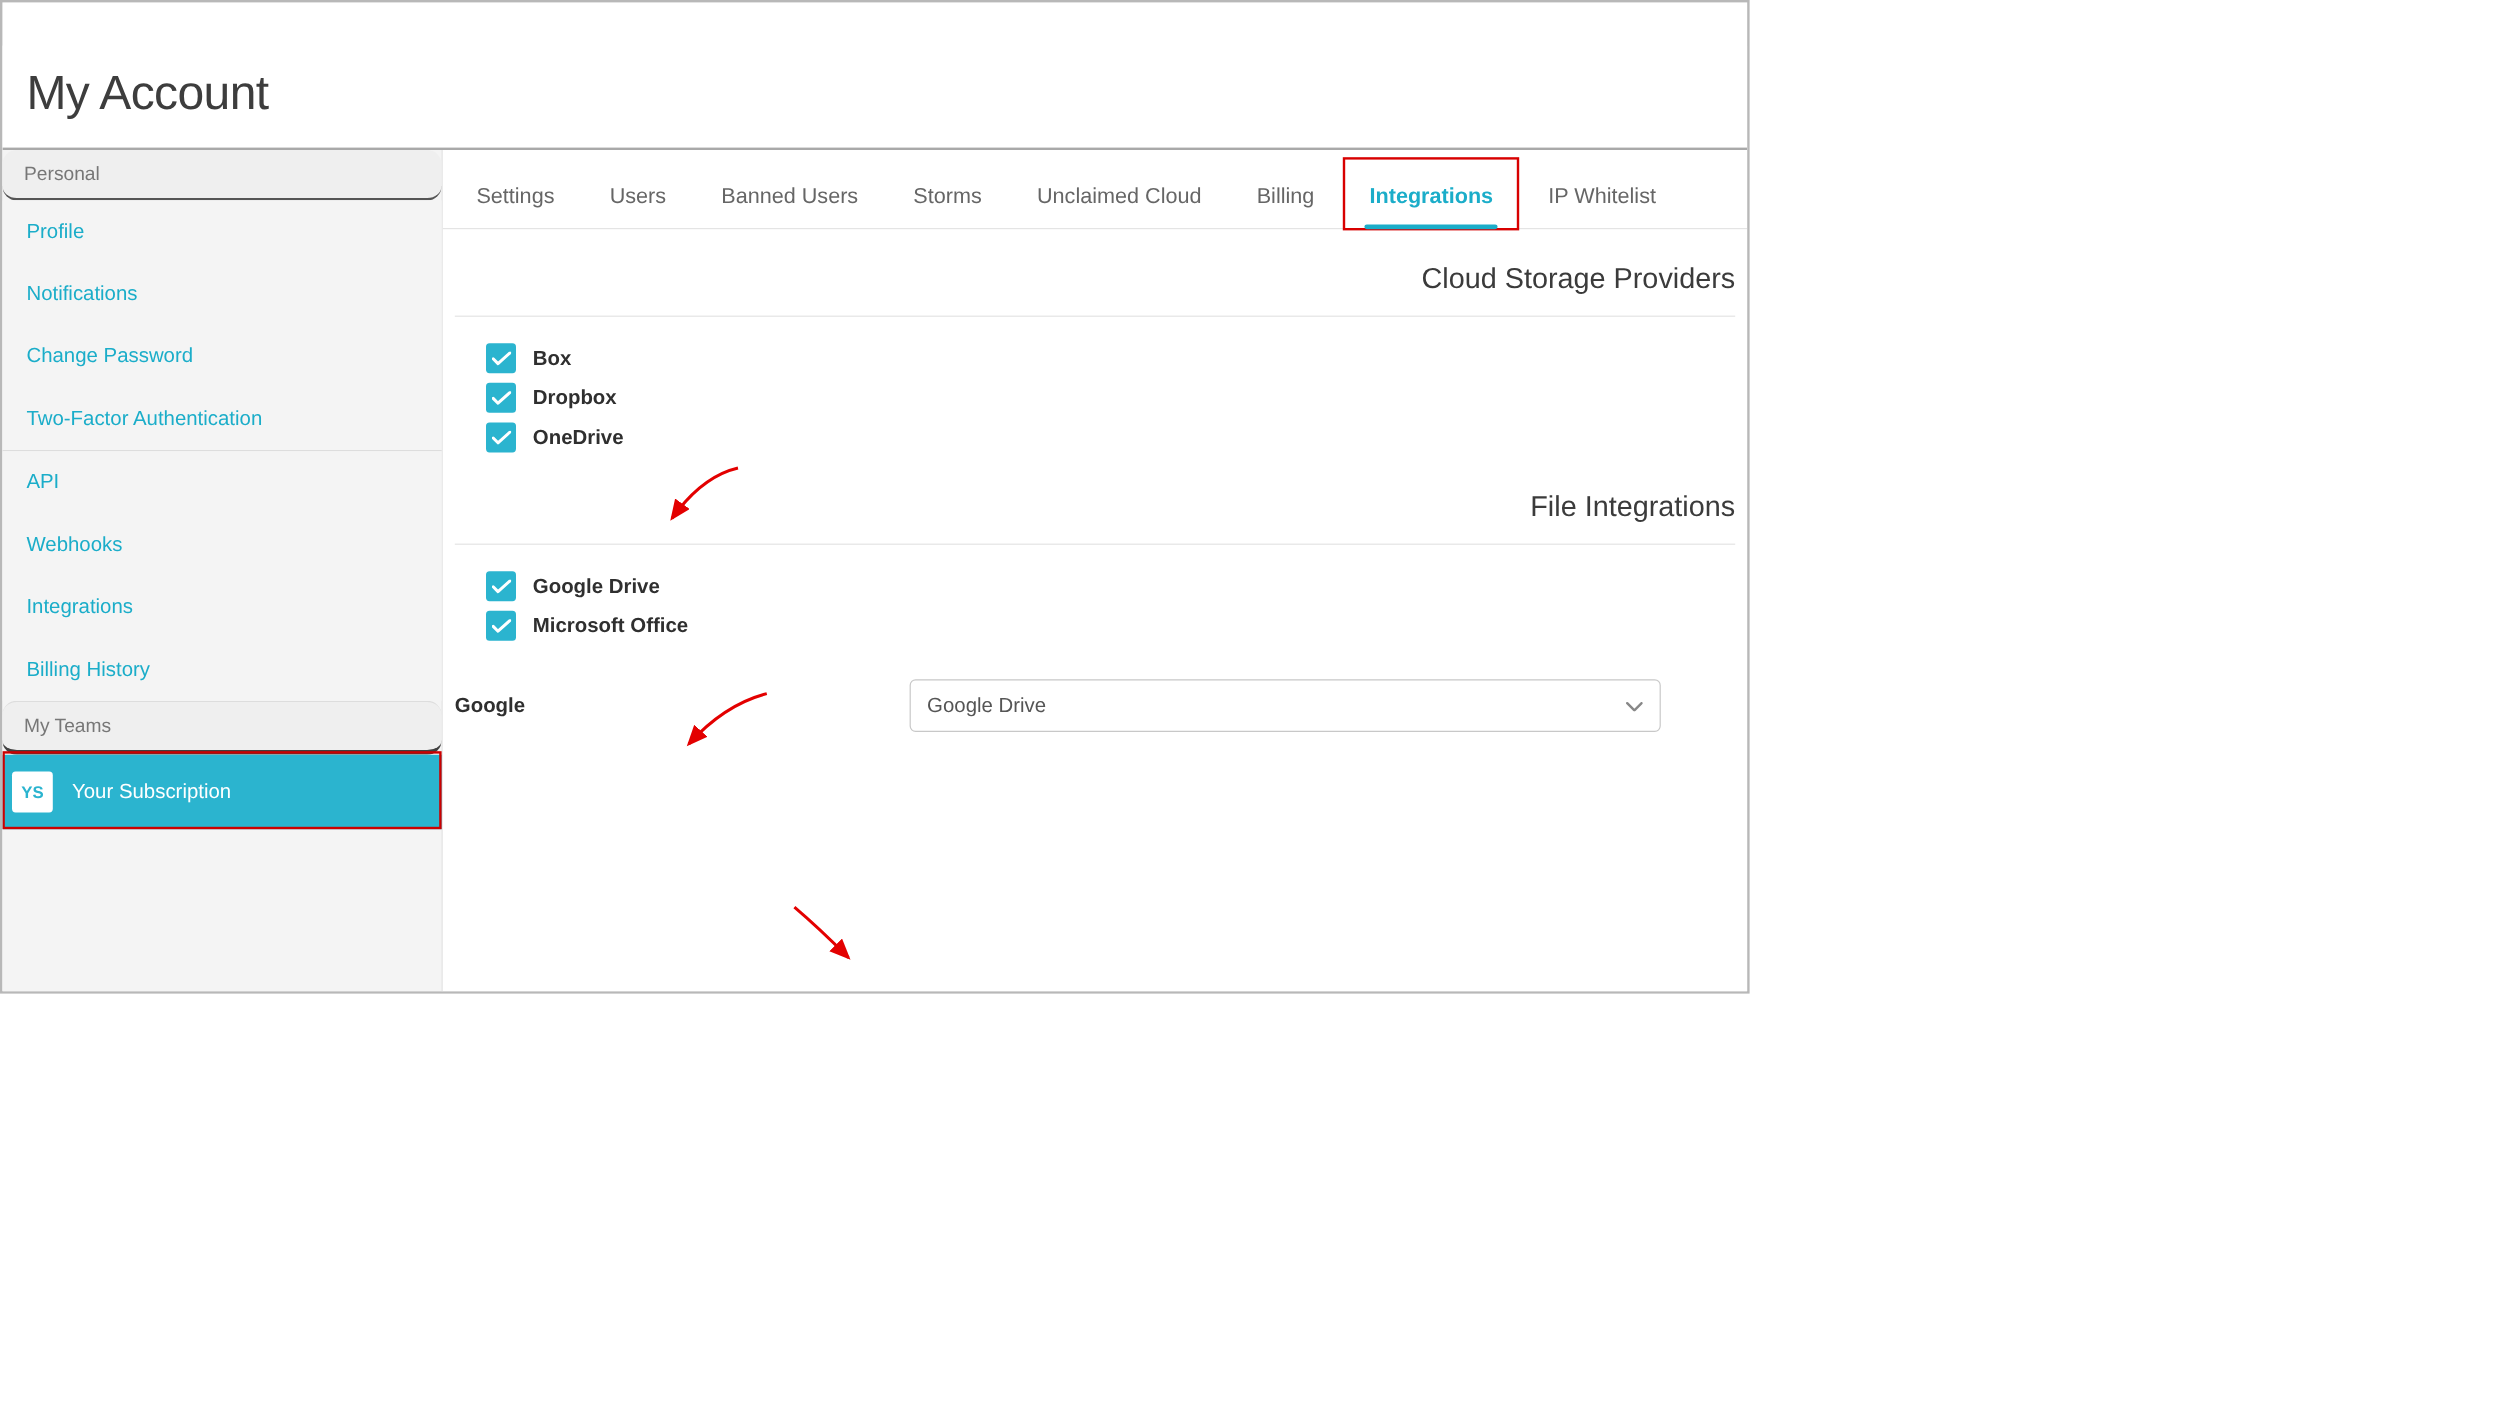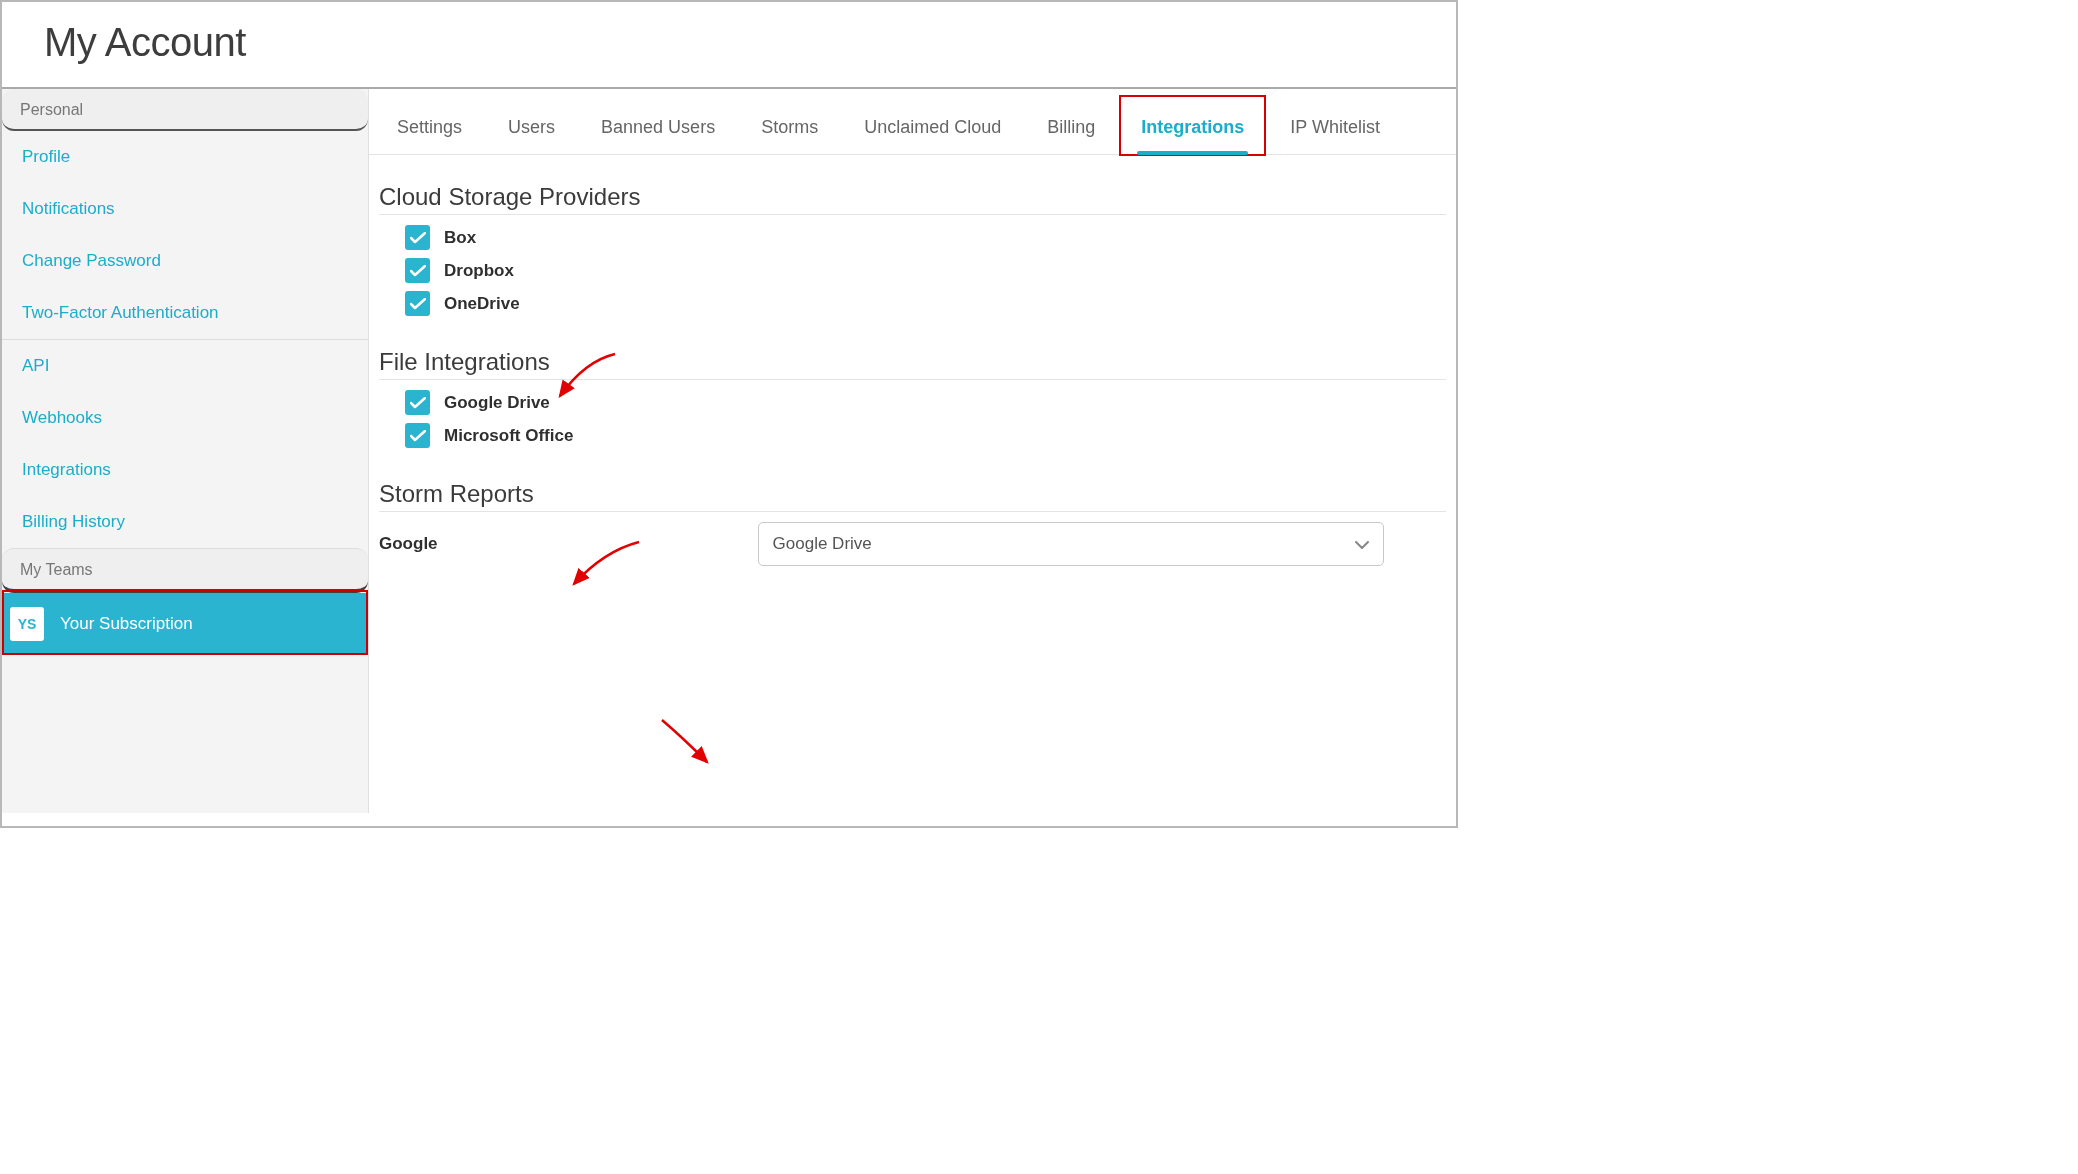--- a/index.html
+++ b/index.html
@@ -6,23 +6,24 @@
     body {
       font-family: -apple-system, BlinkMacSystemFont, "Segoe UI", Helvetica, Arial, sans-serif;
       background: #fff;
       color: #333;
       border: 2px solid #b8b8b8;
       width: 1458px;
       height: 828px;
       overflow: hidden;
     }
     .header {
-      padding: 18px 42px 22px;
+      padding: 18px 20px 22px;
       border-bottom: 2px solid #a9a9a9;
       background: #fff;
+      margin-top: 36px;
     }
     .header h1 {
       font-size: 40px;
       font-weight: 400;
       color: #3d3d3d;
       letter-spacing: -0.5px;
     }
     .layout {
       display: flex;
       height: calc(100% - 100px);
@@ -123,23 +124,24 @@
       border: 2px solid #d80000;
       pointer-events: none;
     }
     .content {
       padding: 28px 10px 0 10px;
     }
     .section-title {
       font-size: 24px;
       font-weight: 400;
       color: #3b3b3b;
-      padding-bottom: 3px;
+      padding-bottom: 16px;
       border-bottom: 1px solid #e4e4e4;
-      margin-bottom: 10px;
+      margin-bottom: 22px;
+      text-align: right;
     }
     .checkbox-list {
       padding-left: 16px;
       margin-bottom: 32px;
     }
     .checkbox-row {
       display: flex;
       align-items: center;
       gap: 14px;
       margin-bottom: 8px;
@@ -283,21 +285,20 @@
         <div class="checkbox-row">
           <div class="checkbox">
               <svg viewBox="0 0 16 12">
                 <path d="M1 6 L5 10 L15 1" stroke="#fff" stroke-width="2.5" fill="none" stroke-linecap="round" stroke-linejoin="round"></path>
               </svg>
             </div>
           <span class="checkbox-label">Microsoft Office</span>
         </div>
       </div>
 
-      <h2 class="section-title">Storm Reports</h2>
       <div class="output-row">
         <span class="output-label">Google</span>
         <div class="select">
           <span>Google Drive</span>
           <span class="chevron">
             <svg width="14" height="8" viewBox="0 0 14 8">
                 <path d="M1 1 L7 7 L13 1" stroke="#888" stroke-width="2" fill="none" stroke-linecap="round" stroke-linejoin="round"></path>
               </svg>
           </span>
         </div>

